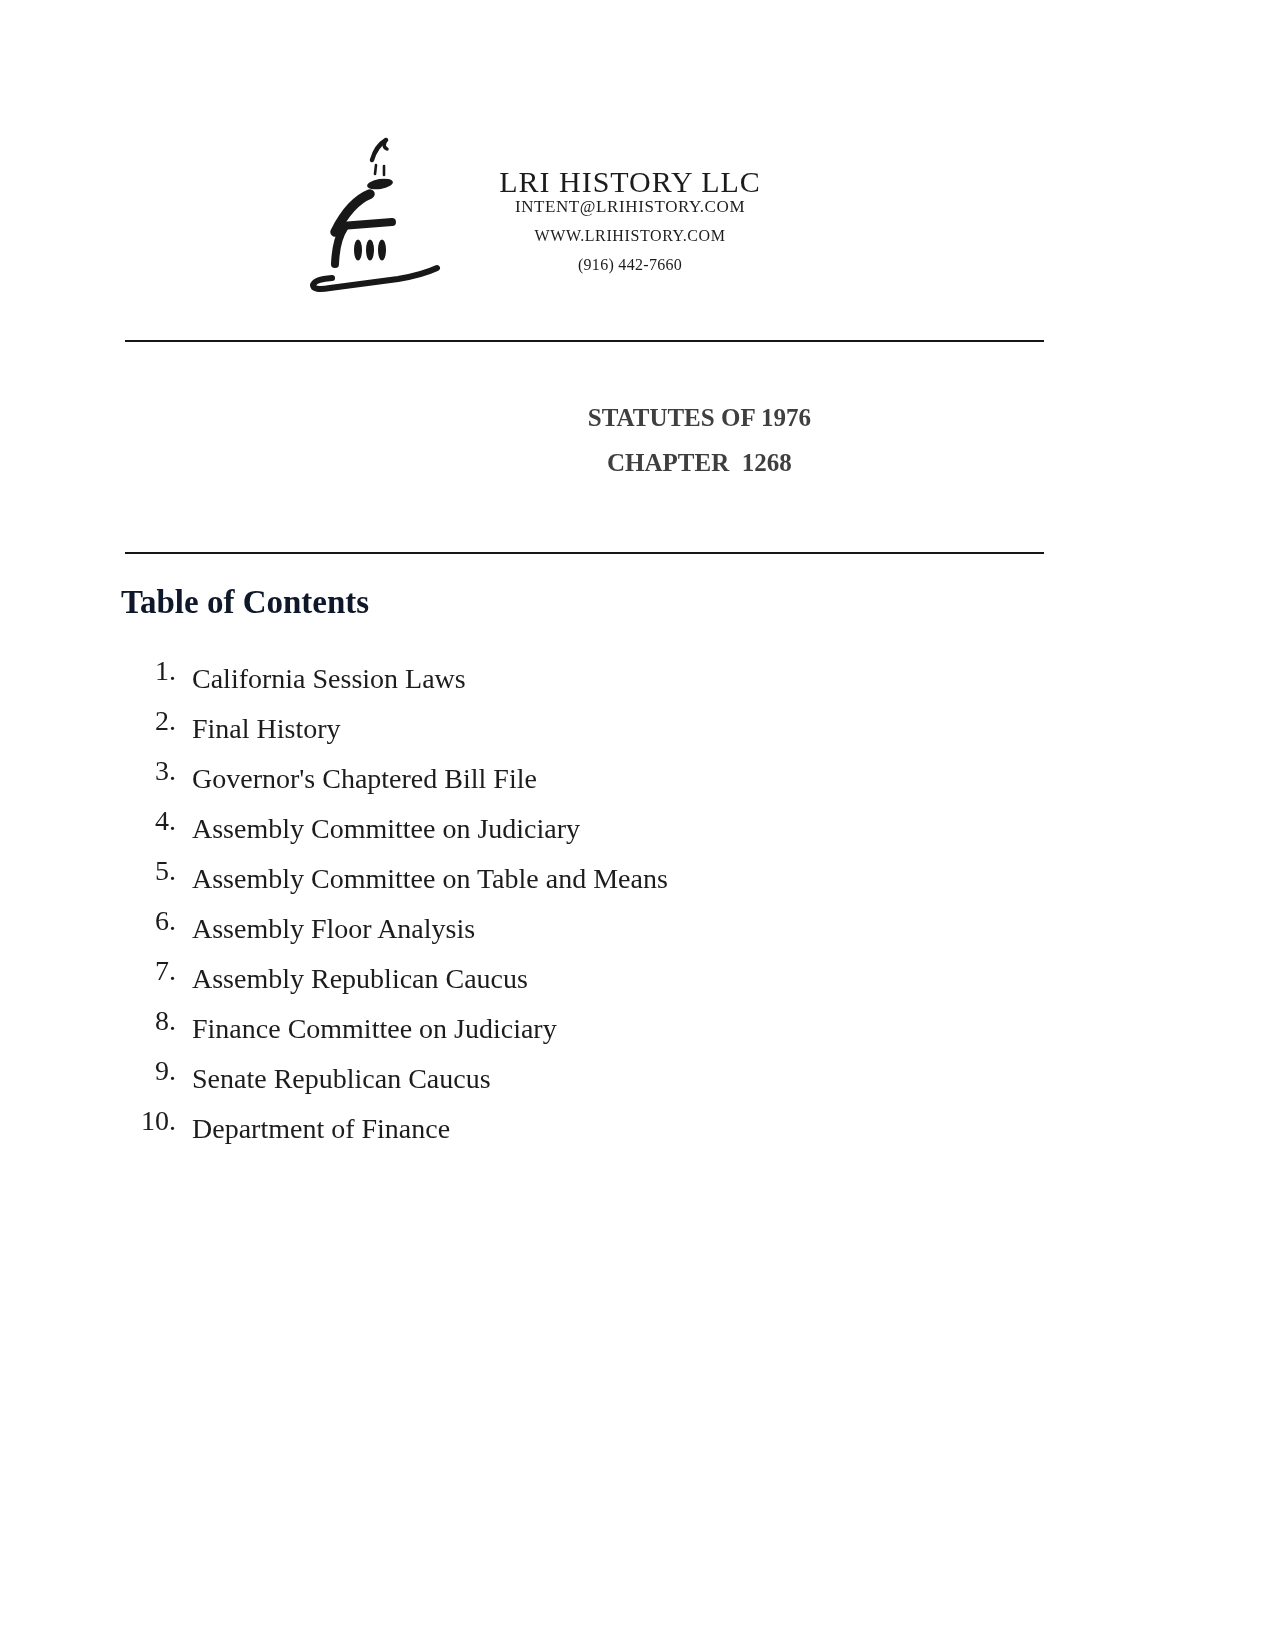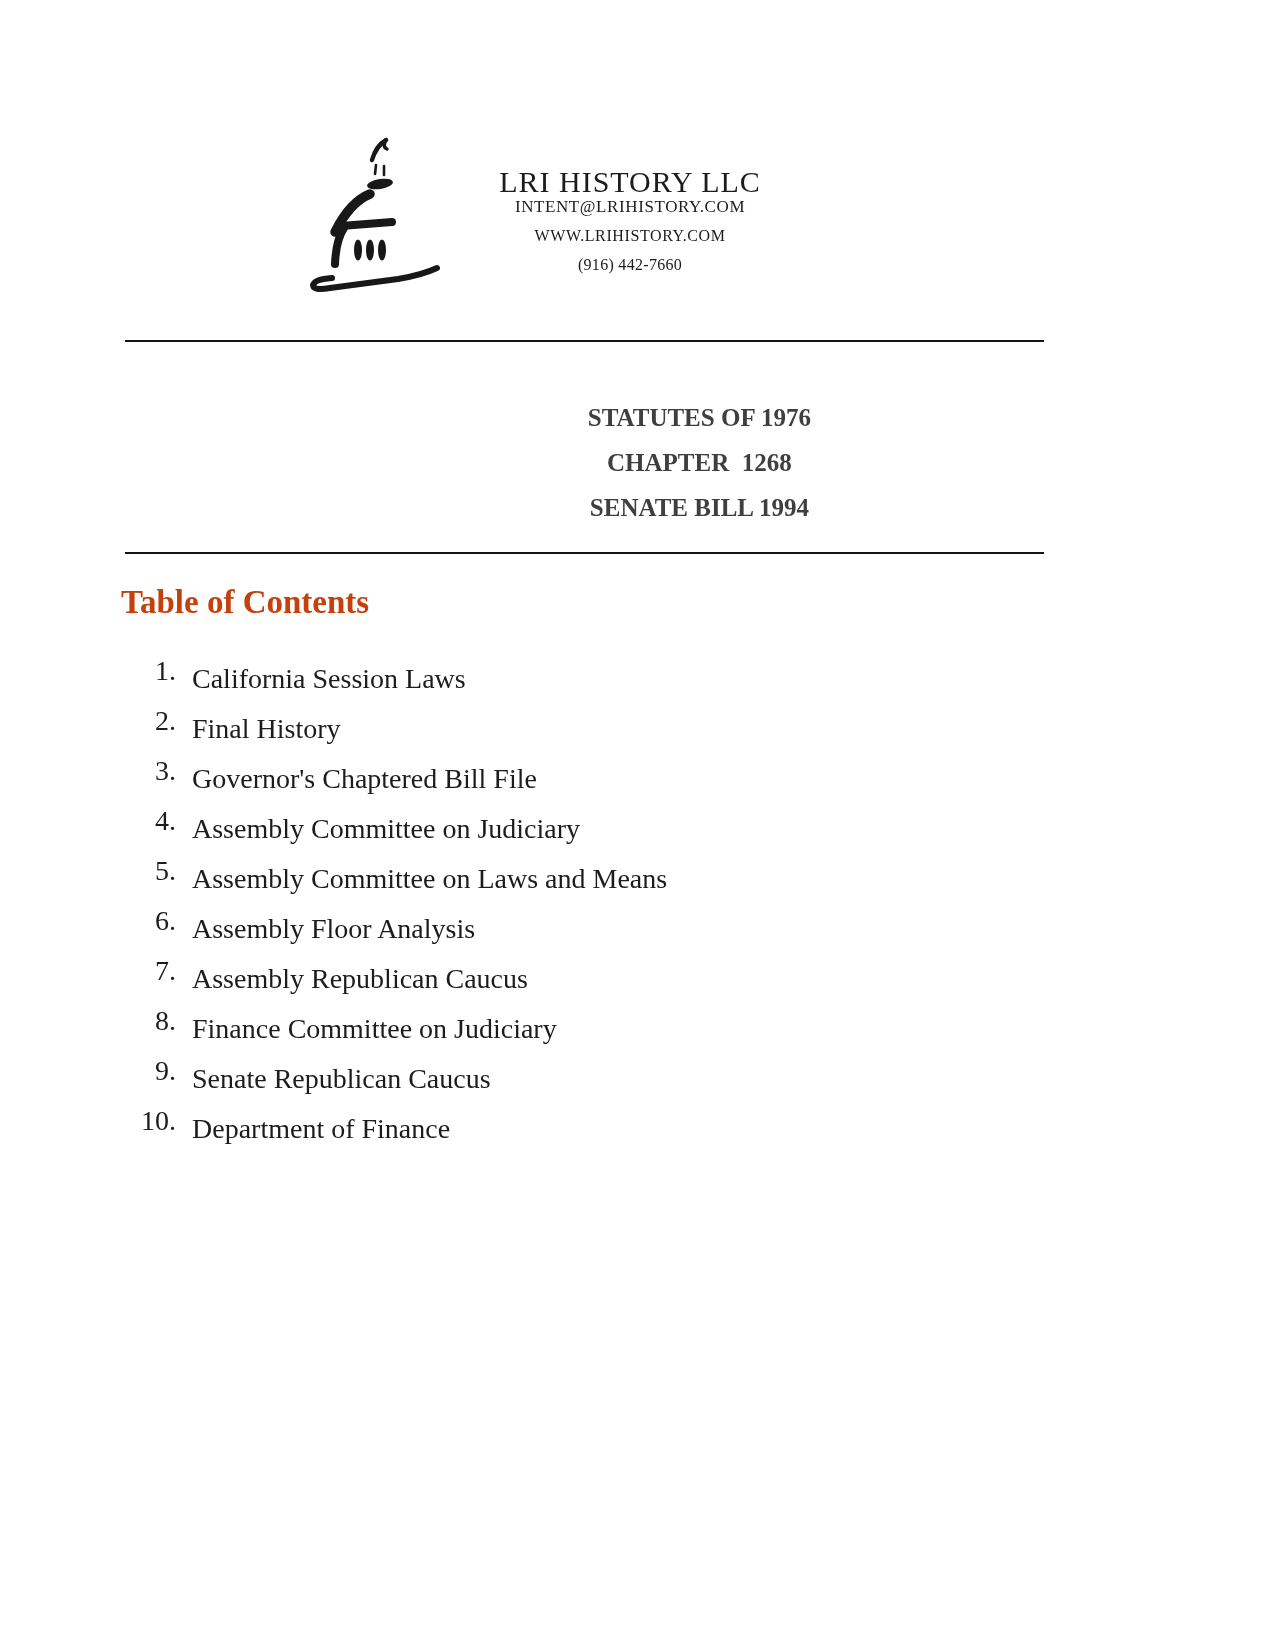--- a/index.html
+++ b/index.html
@@ -81,21 +81,21 @@
   .case-line { white-space: pre; }
 
   
   .toc-heading {
     position: absolute;
     left: 121px;
     top: 586px;
     font-size: 33px;
     line-height: 33px;
     font-weight: bold;
-    color: #c2410c;
+    color: #0f172a;
   }
   .toc-list {
     position: absolute;
     left: 0;
     top: 646px;
     width: 1276px;
   }
   .toc-row {
     display: flex;
     align-items: center;
@@ -149,21 +149,20 @@
     <div class="contact-email">INTENT@LRIHISTORY.COM</div>
     <div class="contact-web">WWW.LRIHISTORY.COM</div>
     <div class="contact-phone">(916) 442-7660</div>
   </div>
 
   <div class="rule rule-top"></div>
 
   <div class="case-block">
     <div class="case-line">STATUTES OF 1976</div>
     <div class="case-line">CHAPTER  1268</div>
-    <div class="case-line">SENATE BILL 1994</div>
   </div>
 
   <div class="rule rule-bottom"></div>
 
   <div class="toc-heading">Table of Contents</div>
 
   <div class="toc-list">
     <div class="toc-row">
       <span class="toc-num">1.</span>
       <span class="toc-label">California Session Laws</span>
@@ -175,21 +174,21 @@
       <div class="toc-row">
       <span class="toc-num">3.</span>
       <span class="toc-label">Governor's Chaptered Bill File</span>
     </div>
       <div class="toc-row">
       <span class="toc-num">4.</span>
       <span class="toc-label">Assembly Committee on Judiciary</span>
     </div>
       <div class="toc-row">
       <span class="toc-num">5.</span>
-      <span class="toc-label">Assembly Committee on Laws and Means</span>
+      <span class="toc-label">Assembly Committee on Table and Means</span>
     </div>
       <div class="toc-row">
       <span class="toc-num">6.</span>
       <span class="toc-label">Assembly Floor Analysis</span>
     </div>
       <div class="toc-row">
       <span class="toc-num">7.</span>
       <span class="toc-label">Assembly Republican Caucus</span>
     </div>
       <div class="toc-row">

